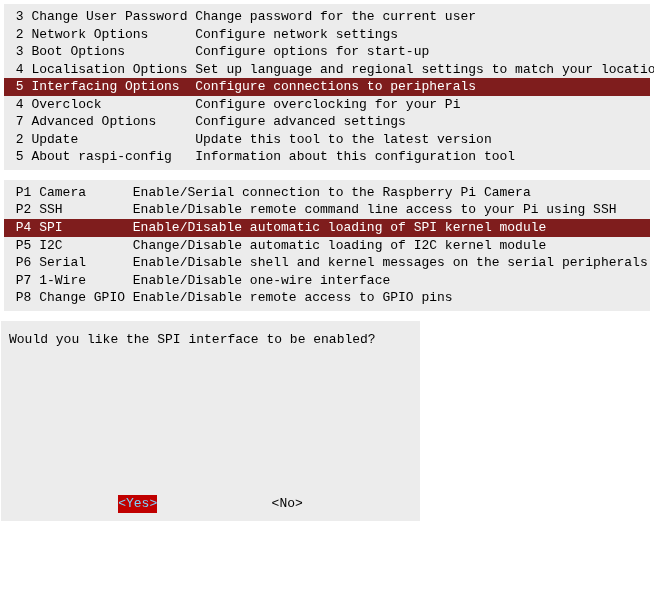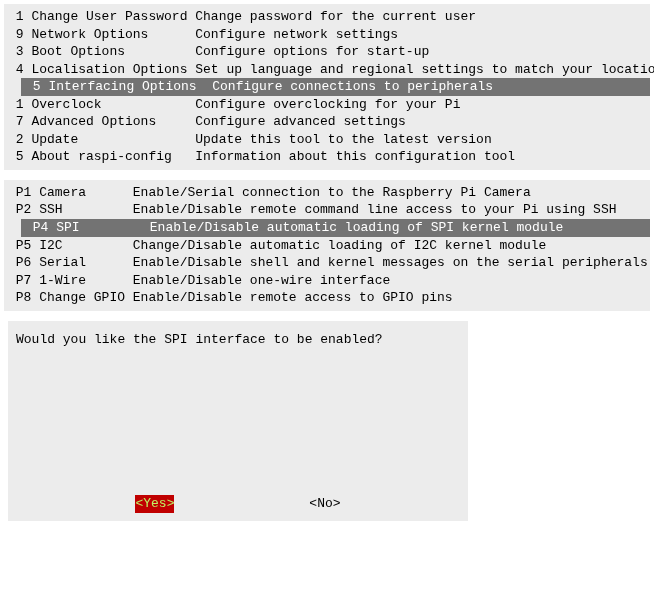--- a/index.html
+++ b/index.html
@@ -15,28 +15,27 @@
     background: #ececec;
     margin: 4px 4px 10px 4px;
     padding: 4px 0 4px 0;
   }
   .menu-row {
     white-space: pre;
     padding: 0 4px;
     cursor: pointer;
   }
   .menu-row.selected {
-    background: #737373;
+    background: #7f1d1d;
     color: #fff;
-    margin-left: 17px;
   }
   .dialog {
     background: #ececec;
-    margin: 4px 4px 10px 8px;
-    width: 460px;
+    margin: 4px 4px 10px 1px;
+    width: 419px;
     height: 200px;
     padding: 10px 8px 0 8px;
     position: relative;
     box-sizing: border-box;
   }
   .dialog .question {
     white-space: pre;
   }
   .dialog .buttons {
     position: absolute;
@@ -46,33 +45,33 @@
     display: flex;
     justify-content: space-around;
     padding: 0 60px;
   }
   .btn {
     white-space: pre;
     cursor: pointer;
   }
   .btn.selected {
     background: #c00000;
-    color: #bef264;
+    color: #7dd3fc;
   }
 </style>
 </head>
 <body>
 
 <div class="panel" id="main-menu">
-    <div class="menu-row"> 1 Change User Password Change password for the current user</div>
-    <div class="menu-row"> 9 Network Options      Configure network settings</div>
+    <div class="menu-row"> 3 Change User Password Change password for the current user</div>
+    <div class="menu-row"> 2 Network Options      Configure network settings</div>
     <div class="menu-row"> 3 Boot Options         Configure options for start-up</div>
     <div class="menu-row"> 4 Localisation Options Set up language and regional settings to match your location</div>
     <div class="menu-row selected"> 5 Interfacing Options  Configure connections to peripherals</div>
-    <div class="menu-row"> 1 Overclock            Configure overclocking for your Pi</div>
+    <div class="menu-row"> 4 Overclock            Configure overclocking for your Pi</div>
     <div class="menu-row"> 7 Advanced Options     Configure advanced settings</div>
     <div class="menu-row"> 2 Update               Update this tool to the latest version</div>
     <div class="menu-row"> 5 About raspi-config   Information about this configuration tool</div>
   </div>
 
 <div class="panel" id="sub-menu">
     <div class="menu-row"> P1 Camera      Enable/Serial connection to the Raspberry Pi Camera</div>
     <div class="menu-row"> P2 SSH         Enable/Disable remote command line access to your Pi using SSH</div>
     <div class="menu-row selected"> P4 SPI         Enable/Disable automatic loading of SPI kernel module</div>
     <div class="menu-row"> P5 I2C         Change/Disable automatic loading of I2C kernel module</div>

